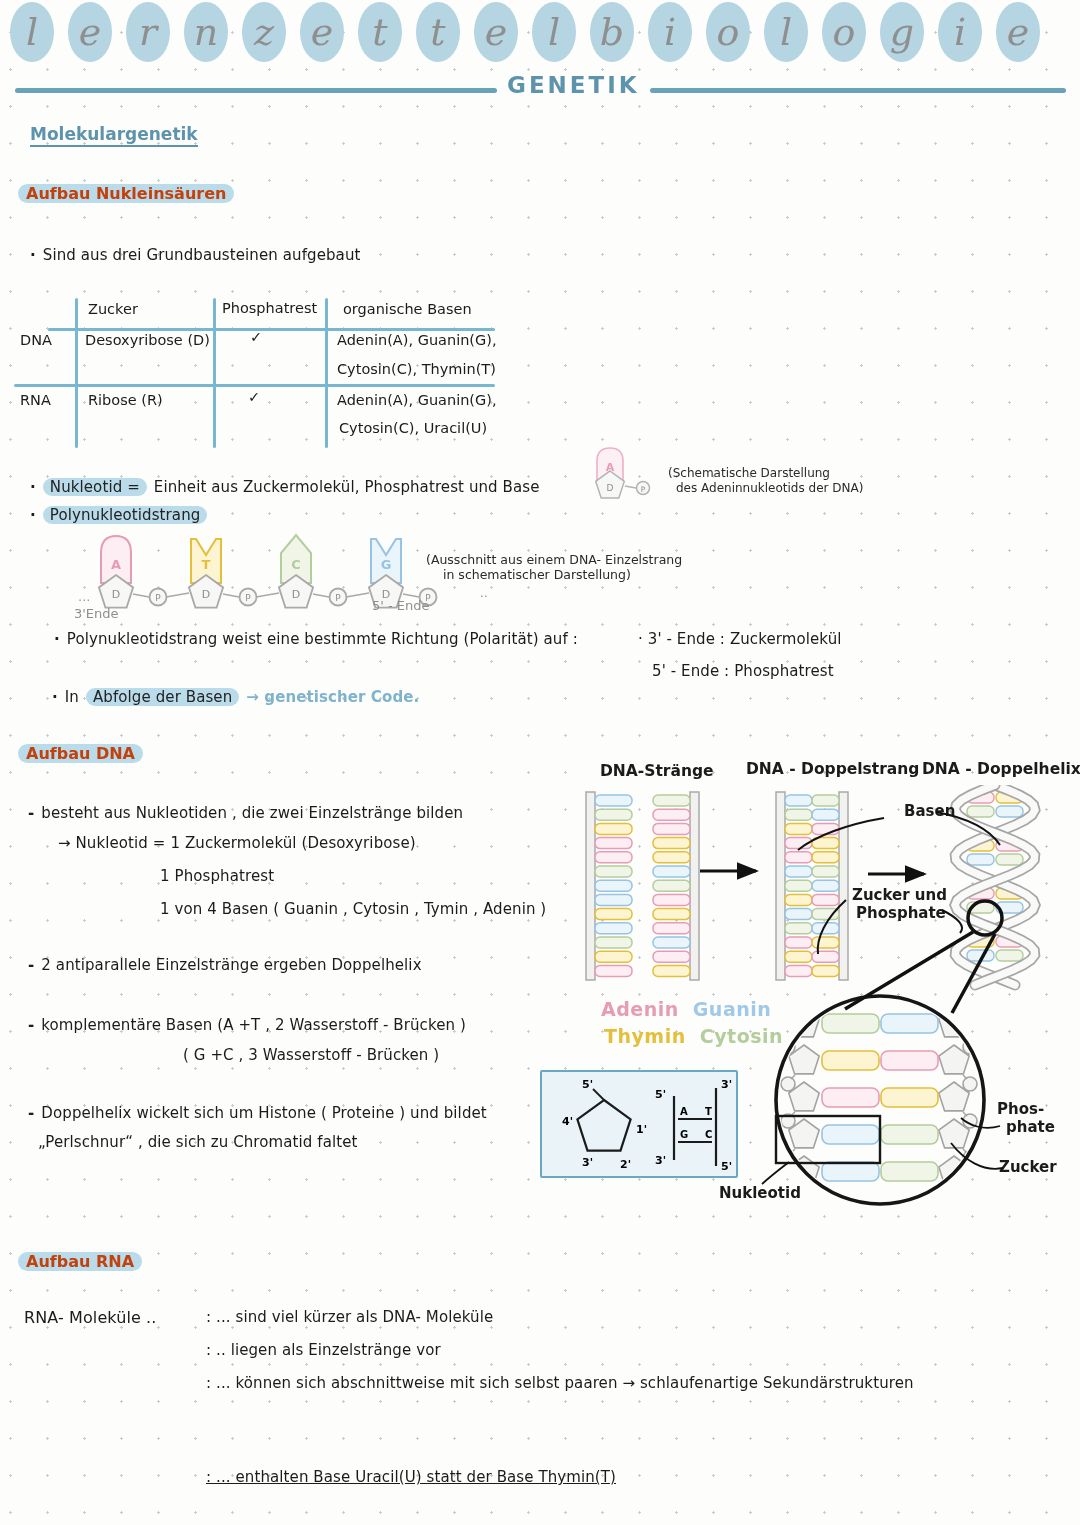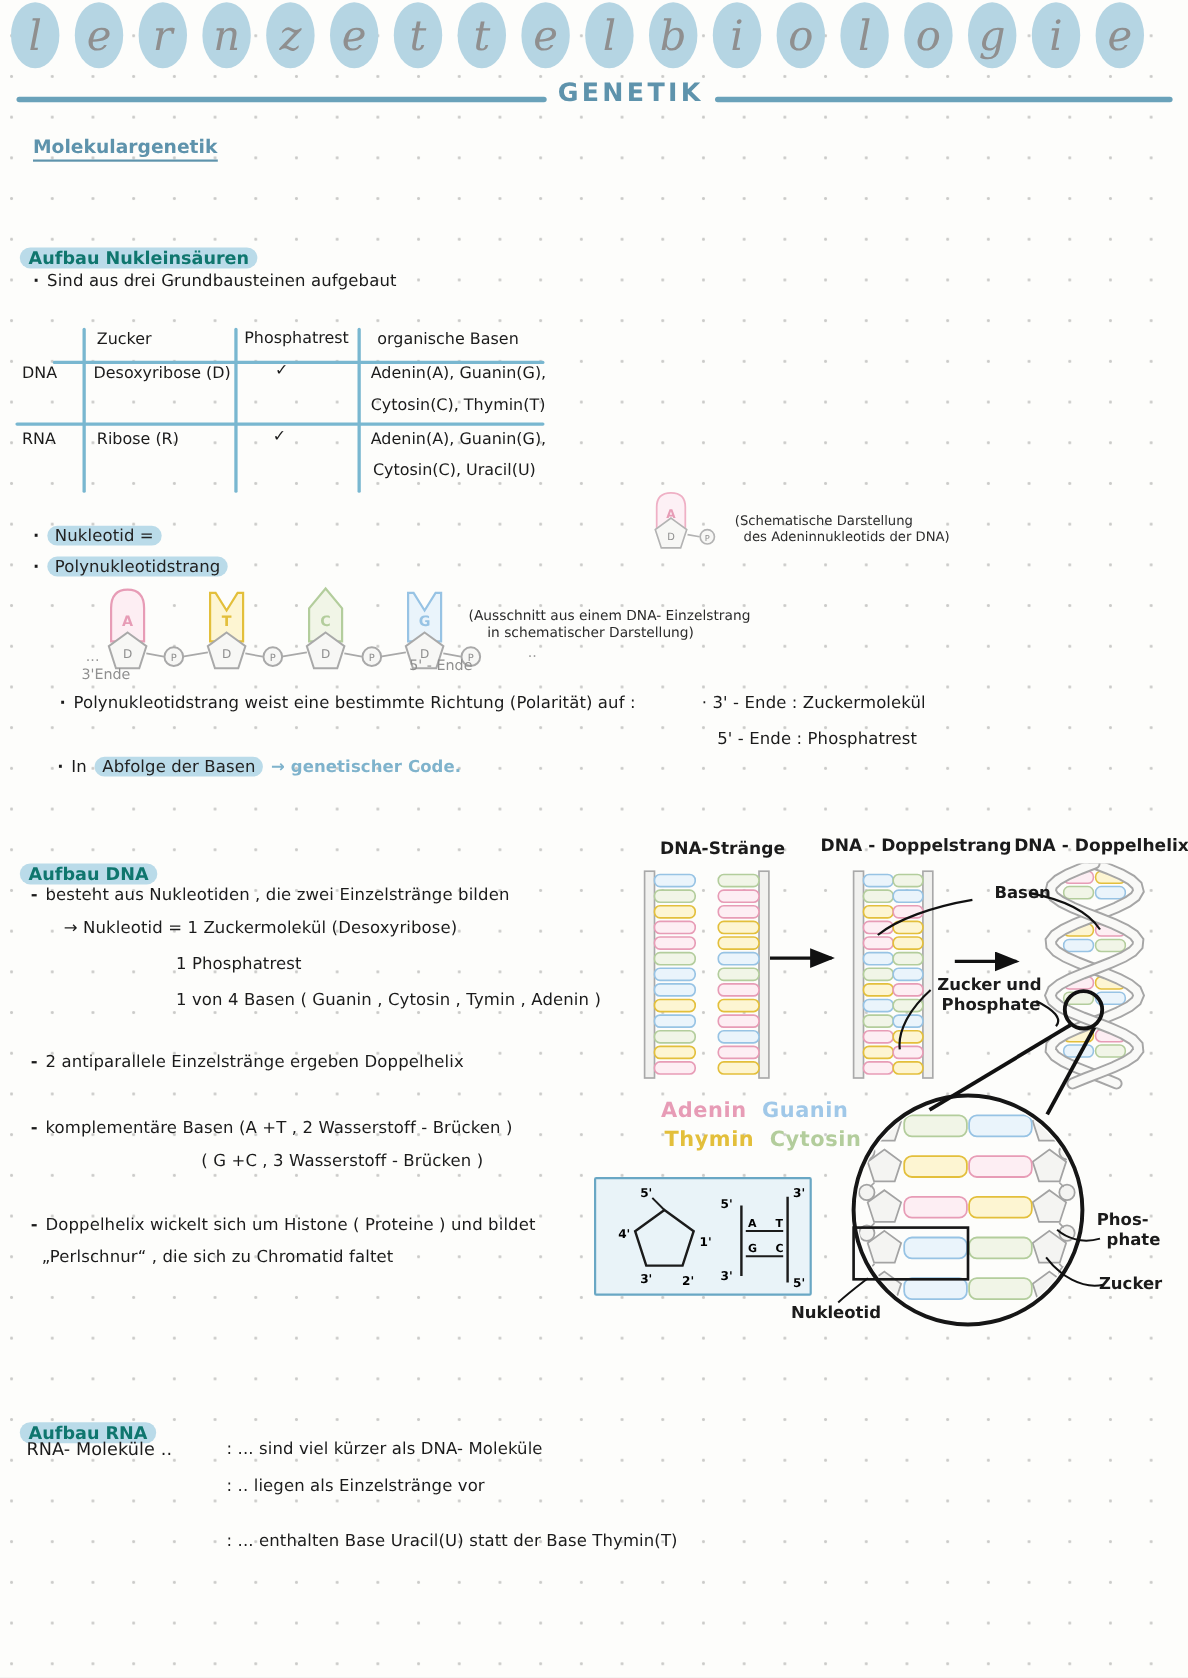--- a/index.html
+++ b/index.html
@@ -4,21 +4,21 @@
 <style>
   body{margin:0;background:#e8e8e8;}
   #canvas{position:relative;width:1080px;height:1525px;margin:0 auto;background:#fdfdfb;
     background-image:radial-gradient(circle,#cbcbc9 1.2px,transparent 1.4px);
     background-size:37px 37px;background-position:29px 14px;
     font-family:"DejaVu Sans",sans-serif;color:#1b1b1b;overflow:hidden;}
   .abs{position:absolute;}
   .line{font-size:15px;white-space:nowrap;display:flex;align-items:baseline;gap:7px;letter-spacing:.1px;}
   .bullet{font-weight:bold;}
   .dash{font-weight:bold;}
-  .pill{background:#badbe9;border-radius:10px;padding:0 8px;color:#0f766e;font-weight:bold;margin-top:41px;}
+  .pill{background:#badbe9;border-radius:10px;padding:0 8px;color:#c2410c;font-weight:bold;}
   .pill-dark{background:#badbe9;border-radius:10px;padding:0 7px;color:#222;}
   .bluetext{color:#7fb3cc;font-weight:bold;}
   .small{font-size:12px;letter-spacing:0;color:#2a2a2a;white-space:nowrap;}
   .graylab{color:#8f8f8f;font-size:13px;white-space:nowrap;}
   .tline{position:absolute;background:#79b7d0;border-radius:2px;}
   .dtitle{font-weight:bold;font-size:15.5px;white-space:nowrap;}
   .lab{font-size:15px;font-weight:bold;white-space:nowrap;}
   .oval{width:44px;height:60px;background:#b5d5e3;border-radius:50%;display:flex;align-items:center;justify-content:center;
     font-family:"DejaVu Serif",serif;font-style:italic;font-size:38px;color:#8f8f8f;flex:0 0 auto;}
   #script-row{display:flex;gap:14px;}
@@ -85,20 +85,21 @@
   <div class="abs cell" style="left:337px;top:361px;">Cytosin(C), Thymin(T)</div>
   <div class="abs cell" style="left:20px;top:392px;">RNA</div>
   <div class="abs cell" style="left:88px;top:392px;">Ribose (R)</div>
   <div class="abs cell" style="left:248px;top:389px;">✓</div>
   <div class="abs cell" style="left:337px;top:392px;">Adenin(A), Guanin(G),</div>
   <div class="abs cell" style="left:339px;top:420px;">Cytosin(C), Uracil(U)</div>
 
   <div class="abs line" style="left:30px;top:478px;">
     <span class="bullet">·</span>
     <span class="pill-dark">Nukleotid =</span>
+    <span>Einheit aus Zuckermolekül, Phosphatrest und Base</span>
   </div>
   <svg id="svg-mini" class="abs" style="left:585px;top:445px;" width="78" height="60">
       <path d="M 12 38 L 12 16 Q 12 3 25 3 Q 38 3 38 16 L 38 38 Z" fill="#fdf0f5" stroke="#efb0c5" stroke-width="1.6"></path>
       <polygon points="25.0,26.0 39.3,36.4 33.8,53.1 16.2,53.1 10.7,36.4" fill="#f7f7f5" stroke="#b3b3b3" stroke-width="1.5"></polygon>
       <line x1="40" y1="41" x2="51" y2="43" stroke="#b3b3b3" stroke-width="1.5"></line>
       <circle cx="58" cy="43" r="6.5" fill="#f7f7f5" stroke="#b3b3b3" stroke-width="1.5"></circle>
       <text x="25" y="26" fill="#e79cb6" font-size="11" text-anchor="middle" font-weight="bold">A</text>
       <text x="25" y="46" fill="#8e8e8e" font-size="9" text-anchor="middle">D</text>
       <text x="58" y="46.5" fill="#8e8e8e" font-size="7.5" text-anchor="middle">P</text>
     </svg>
@@ -370,21 +371,22 @@
       <text x="138" y="66" font-size="10" font-weight="bold">G</text>
       <text x="163" y="66" font-size="10" font-weight="bold">C</text>
       <line x1="136" y1="70" x2="170" y2="70" stroke="#1b1b1b" stroke-width="1.8"></line>
     </svg>
   </div>
 
   <div class="abs pill secpill" style="left:18px;top:1252px;">Aufbau RNA</div>
   <div class="abs line" style="left:24px;top:1308px;font-size:16px;">RNA- Moleküle ..</div>
   <div class="abs line" style="left:206px;top:1308px;">: ... sind viel kürzer als DNA- Moleküle</div>
   <div class="abs line" style="left:206px;top:1341px;">: .. liegen als Einzelstränge vor</div>
-  <div class="abs line" style="left:206px;top:1391px;">: ... enthalten Base Uracil(U) statt der Base Thymin(T)</div>
+  <div class="abs line" style="left:206px;top:1374px;">: ... können sich abschnittweise mit sich selbst paaren → schlaufenartige Sekundärstrukturen</div>
+  <div class="abs line" style="left:206px;top:1468px;text-decoration:underline;">: ... enthalten Base Uracil(U) statt der Base Thymin(T)</div>
 
   <svg id="svg-overlay" class="abs" style="left:0;top:0;pointer-events:none;" width="1080" height="1525">
     <defs>
       <marker id="ah" markerWidth="9" markerHeight="8" refX="6.5" refY="3" orient="auto">
         <path d="M0,0 L7.5,3 L0,6 Z" fill="#111"></path>
       </marker>
     </defs>
     <path d="M 700 871 L 756 871" stroke="#111" stroke-width="3" marker-end="url(#ah)" fill="none"></path>
     <path d="M 868 874 L 924 874" stroke="#111" stroke-width="3" marker-end="url(#ah)" fill="none"></path>
     <path d="M 884 818 C 848 824 815 836 798 850" stroke="#111" stroke-width="2" fill="none"></path>

